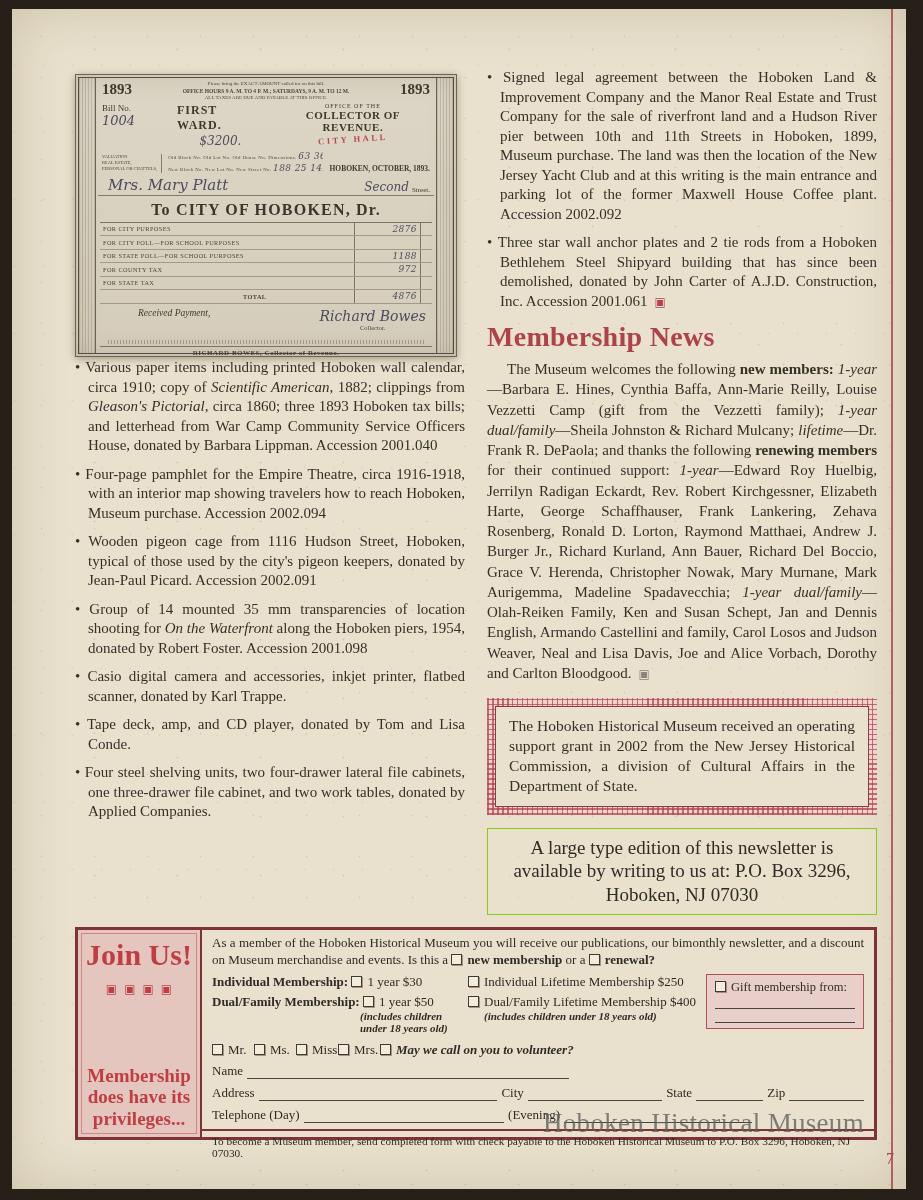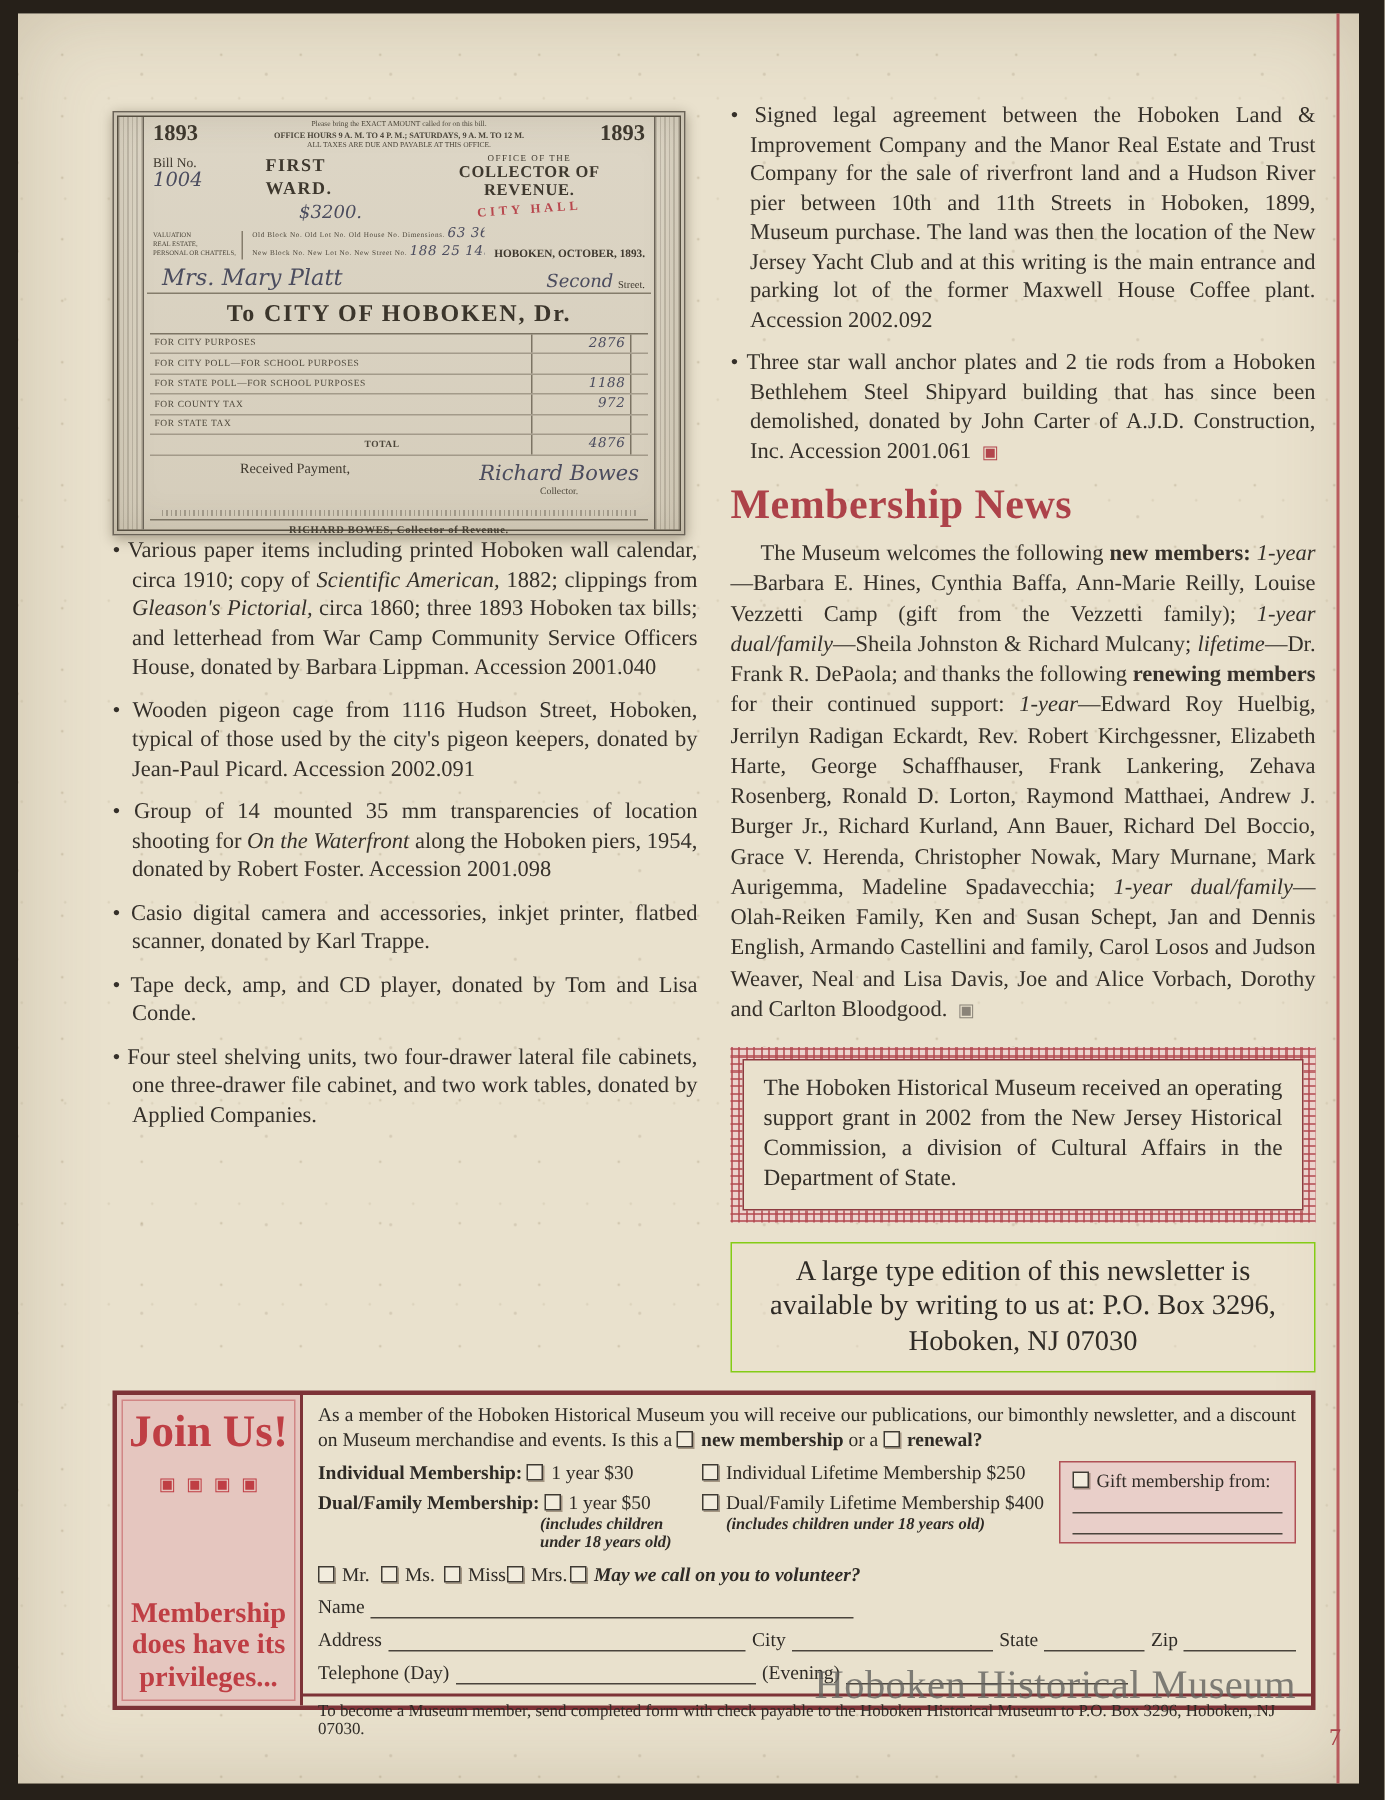--- a/index.html
+++ b/index.html
@@ -59,21 +59,21 @@
   .tb-streetlabel{font-size:7px;}
   .tb-toline{text-align:center;font-size:16px;font-weight:bold;letter-spacing:1.2px;margin:5px 0 3px;color:#3b352b;}
   .tb-table{border-top:1px solid #7c7464;margin:0 2px;}
   .tb-trow{display:flex;align-items:center;height:12.5px;border-bottom:1px solid rgba(120,112,95,.55);font-size:6.3px;letter-spacing:.4px;color:#4c463a;}
   .tb-tlabel{padding-left:3px;}
   .tb-trow.total .tb-tlabel{font-weight:bold;margin-left:140px;}
   .tb-leader{flex:1;}
   .tb-amt{width:62px;border-left:1px solid #7c7464;align-self:stretch;display:flex;align-items:center;justify-content:flex-end;padding-right:15px;position:relative;font-size:9px;}
   .tb-amt::after{content:"";position:absolute;right:11px;top:0;bottom:0;border-left:1px solid #7c7464;}
   .tb-received{display:flex;justify-content:space-between;align-items:flex-start;padding:4px 8px 0 40px;height:30px;}
-  .tb-reclabel{font-size:9.5px;margin-left:22px;}
+  .tb-reclabel{font-size:9.5px;font-style:italic;}
   .tb-sig{display:flex;flex-direction:column;align-items:center;}
   .tb-siglabel{font-size:6.5px;color:#4c463a;}
   .tb-fineprint{height:4px;background:repeating-linear-gradient(90deg, rgba(70,62,50,.35) 0 1px, transparent 1px 3px);margin:2px 10px;}
   .tb-footer{text-align:center;font-size:7px;font-weight:bold;letter-spacing:.5px;color:#453f33;border-top:1px solid #7c7464;padding-top:2px;margin:0 2px;}
 
   
   .bullets{margin:0;padding:0;list-style:none;font-size:15px;line-height:1.3;color:#35302a;text-align:justify;}
   .bullets li{padding-left:13px;text-indent:-13px;margin-bottom:9px;}
   .bullets li::before{content:"\2022\00a0";}
   .col-left{position:absolute;left:75px;top:358px;width:390px;z-index:3;}
@@ -212,20 +212,21 @@
           <span class="tb-siglabel">Collector.</span>
         </span>
       </div>
       <div class="tb-fineprint"></div>
       <div class="tb-footer">RICHARD BOWES, Collector of Revenue.</div>
     </div>
   </div>
 
   <ul class="bullets col-left">
     <li><span><span>Various paper items including printed Hoboken wall calendar, circa 1910; copy of </span><span style="font-style: italic;">Scientific American,</span><span> 1882; clippings from </span><span style="font-style: italic;">Gleason's Pictorial,</span><span> circa 1860; three 1893 Hoboken tax bills; and letterhead from War Camp Community Service Officers House, donated by Barbara Lippman.  Accession 2001.040</span></span></li>
+    <li><span><span>Four-page pamphlet for the Empire Theatre, circa 1916-1918, with an interior map showing travelers how to reach Hoboken, Museum purchase.  Accession 2002.094</span></span></li>
     <li><span><span>Wooden pigeon cage from 1116 Hudson Street, Hoboken, typical of those used by the city's pigeon keepers, donated by Jean-Paul Picard.   Accession 2002.091</span></span></li>
     <li><span><span>Group of 14 mounted 35 mm transparencies of location shooting for </span><span style="font-style: italic;">On the Waterfront</span><span> along the Hoboken piers, 1954, donated by Robert Foster.  Accession 2001.098</span></span></li>
     <li><span><span>Casio digital camera and accessories, inkjet printer, flatbed scanner, donated by Karl Trappe.</span></span></li>
     <li><span><span>Tape deck, amp, and CD player, donated by Tom and Lisa Conde.</span></span></li>
     <li><span><span>Four steel shelving units, two four-drawer lateral file cabinets, one three-drawer file cabinet, and two work tables, donated by Applied Companies.</span></span></li>
   </ul>
 
   <div class="col-right">
     <ul class="bullets">
       <li><span><span>Signed legal agreement between the Hoboken Land &amp; Improvement Company and the Manor Real Estate and Trust Company for the sale of riverfront land and a Hudson River pier between 10th and 11th Streets in Hoboken, 1899, Museum purchase.  The land was then the location of the New Jersey Yacht Club and at this writing is the main entrance and parking lot of the former Maxwell House Coffee plant.  Accession 2002.092</span></span></li>

